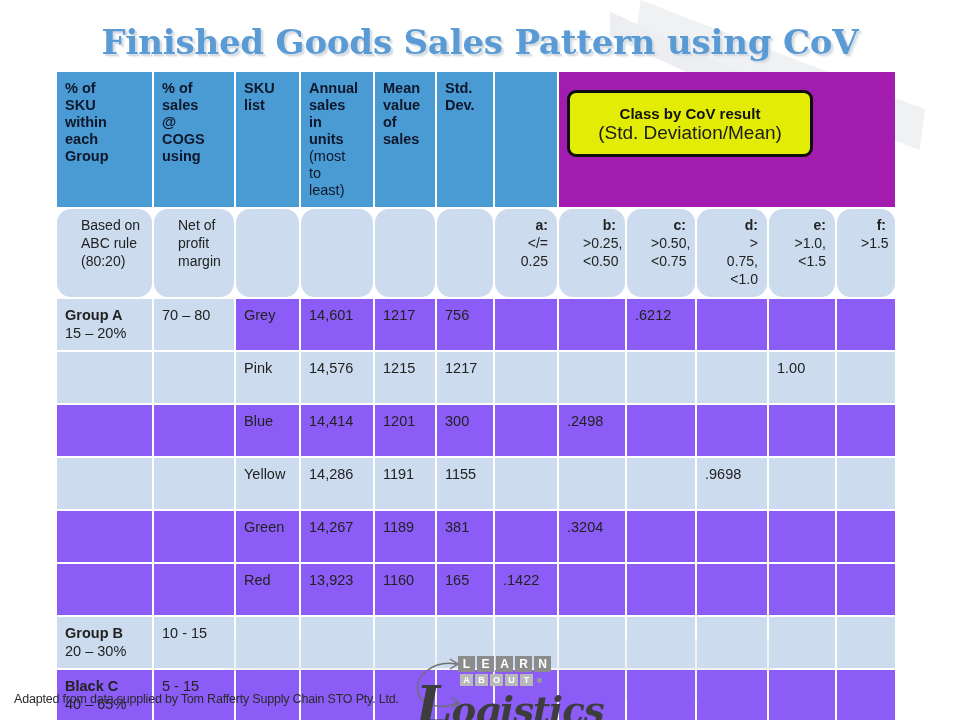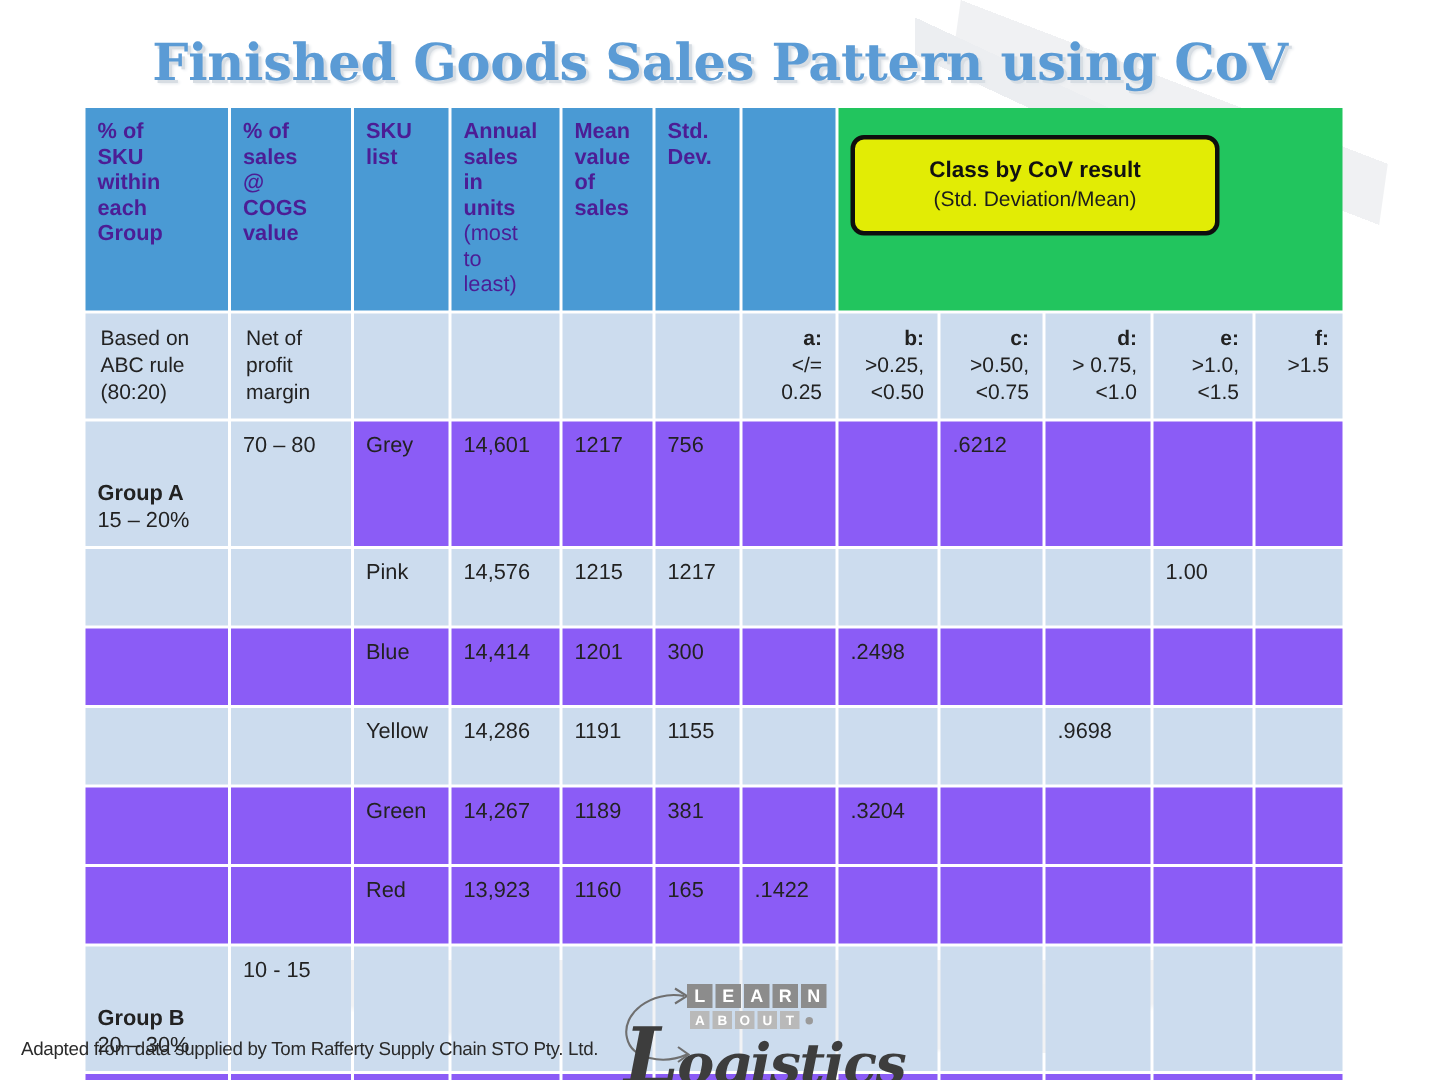--- a/index.html
+++ b/index.html
@@ -34,42 +34,42 @@
   #table-wrap{position:absolute;left:55px;top:70px;width:838px;z-index:2;}
   table{border-collapse:separate;border-spacing:2px;width:838px;table-layout:fixed;}
   td{padding:0;vertical-align:top;}
 
   
   col.c1{width:95px;} col.c2{width:80px;} col.c3{width:63px;}
   col.c4{width:72px;} col.c5{width:60px;} col.c6{width:56px;}
   col.c7{width:62px;} col.c8{width:66px;} col.c9{width:68px;}
   col.c10{width:70px;} col.c11{width:66px;} col.c12{width:58px;}
 
-  .hdr{background:#4a9ad4;color:#4c1d95;font-weight:bold;font-size:14.5px;
+  .hdr{background:#4a9ad4;color:#0f172a;font-weight:bold;font-size:14.5px;
        line-height:17px;padding:8px 22px 8px 8px;}
   .hdr .light{font-weight:normal;margin-top:43px;}
   .hdr-plain{background:#4a9ad4;}
-  .covbox-cell{background:#22c55e;padding:0;position:relative;}
+  .covbox-cell{background:#a21caf;padding:0;position:relative;}
 
   .covbox{
     position:absolute;left:8px;top:18px;width:246px;
     background:#e2ec05;border:3px solid #0e0e0e;border-radius:9px;
     text-align:center;padding:11px 4px 12px 4px;box-sizing:border-box;
   }
   .covbox .l1{font-weight:bold;font-size:15px;color:#111;line-height:19px;}
-  .covbox .l2{font-size:14px;color:#1c1c1c;line-height:19px;}
-
-  .sub{background:#ccdcee;font-size:14px;line-height:18px;padding:7px 8px 9px 10px;color:#222;}
+  .covbox .l2{font-size:19px;color:#1c1c1c;line-height:19px;}
+
+  .sub{background:#ccdcee;font-size:14px;line-height:18px;padding:7px 8px 9px 24px;color:#222;border-radius:14px;}
   .sub.r{text-align:right;padding-right:9px;}
   .sub .k{font-weight:bold;}
 
   .cell{font-size:14.5px;line-height:18px;padding:7px 8px 8px 8px;color:#222;}
   .lt{background:#8b5cf6;}
   .dk{background:#ccdcee;}
-  .cell .gname{font-weight:bold;display:block;margin-top:32px;}
+  .cell .gname{font-weight:bold;display:block;}
   .cell .grange{display:block;}
   .h36{height:36px;}
 
   #footer-note{
     position:absolute;left:14px;bottom:14px;z-index:3;
     font-size:12.5px;color:#2a2a2a;letter-spacing:-0.2px;
   }
 
   #logo{position:absolute;left:410px;bottom:8px;width:150px;height:60px;z-index:3;}
   #logo .learn{position:absolute;left:48px;top:4px;display:flex;gap:2px;}
@@ -115,21 +115,21 @@
       <col class="c7">
         <col class="c8">
         <col class="c9">
         <col class="c10">
         <col class="c11">
         <col class="c12">
     </colgroup>
     <tbody id="tbody">
         <tr>
           <td class="hdr"><span>% of SKU within each Group</span></td>
-          <td class="hdr"><span>% of sales @ COGS value</span></td>
+          <td class="hdr"><span>% of sales @ COGS using</span></td>
           <td class="hdr"><span>SKU list</span></td>
           <td class="hdr"><span>Annual sales in units</span><br><span class="light">(most to least)</span></td>
           <td class="hdr"><span>Mean value of sales</span></td>
           <td class="hdr"><span>Std. Dev.</span></td>
           <td class="hdr-plain"></td>
           <td class="covbox-cell" colspan="5">
             <div class="covbox">
               <div class="l1">Class  by CoV result</div>
               <div class="l2">(Std.  Deviation/Mean)</div>
             </div>

